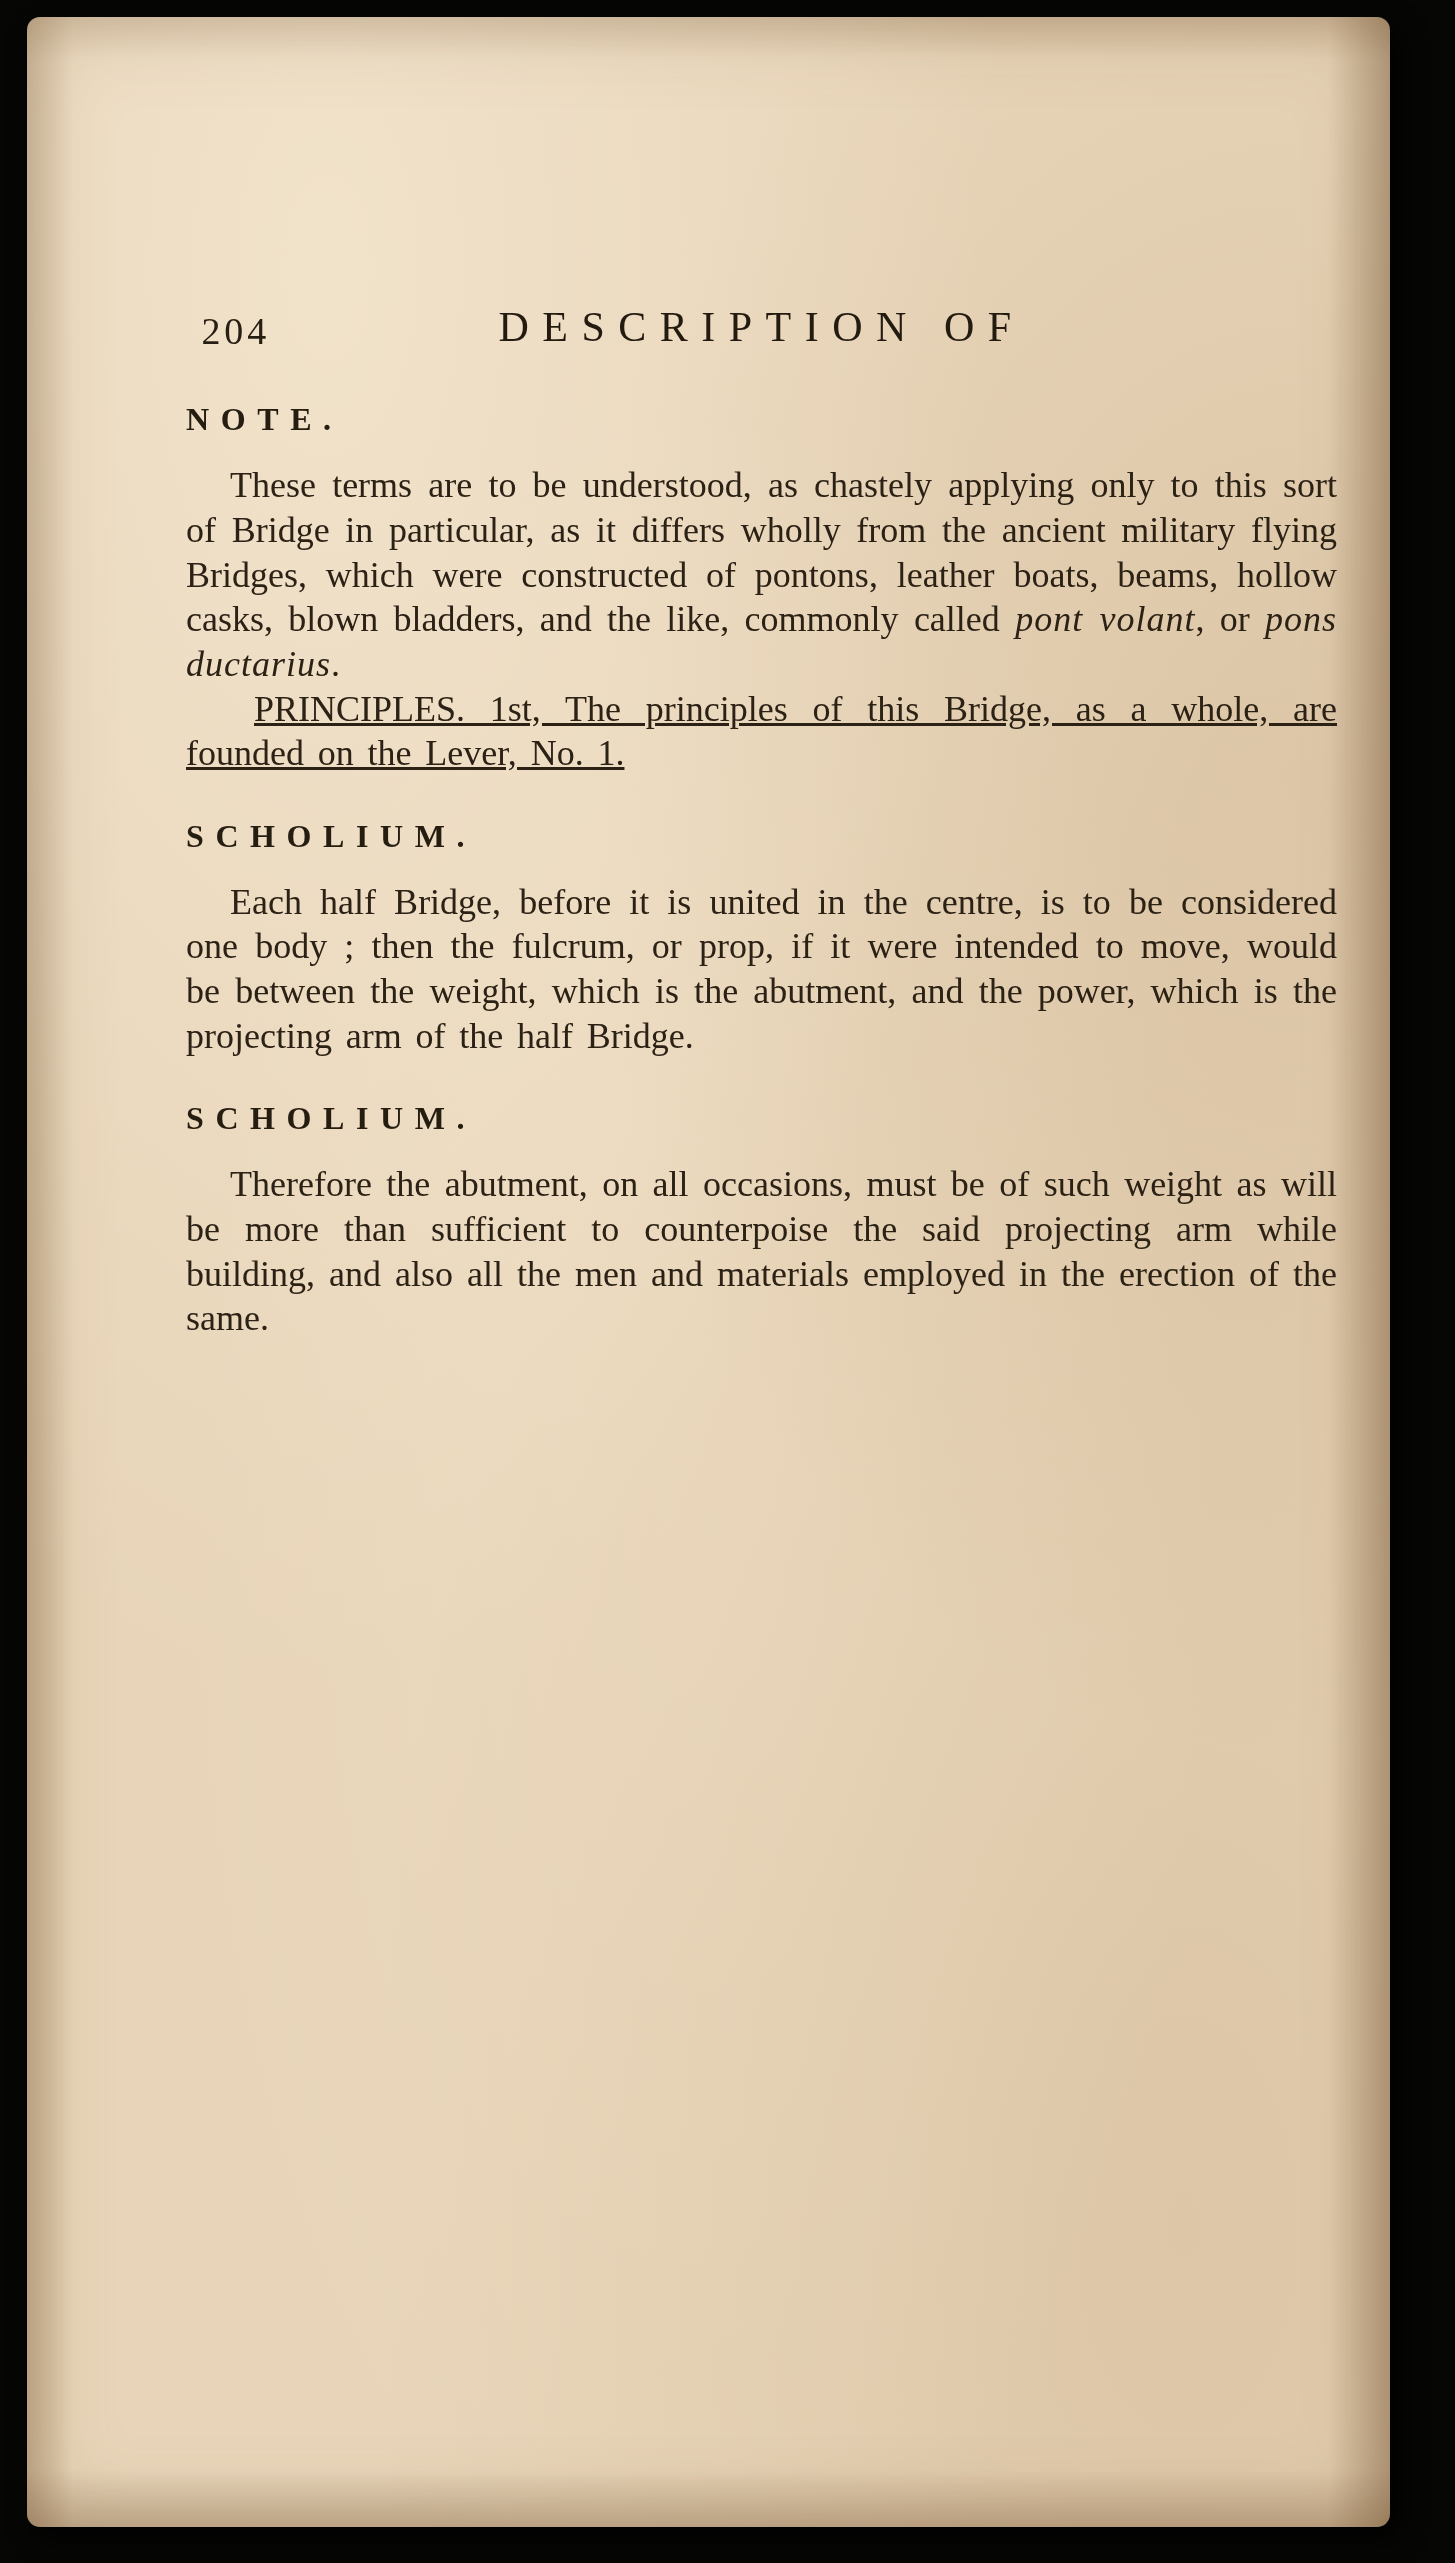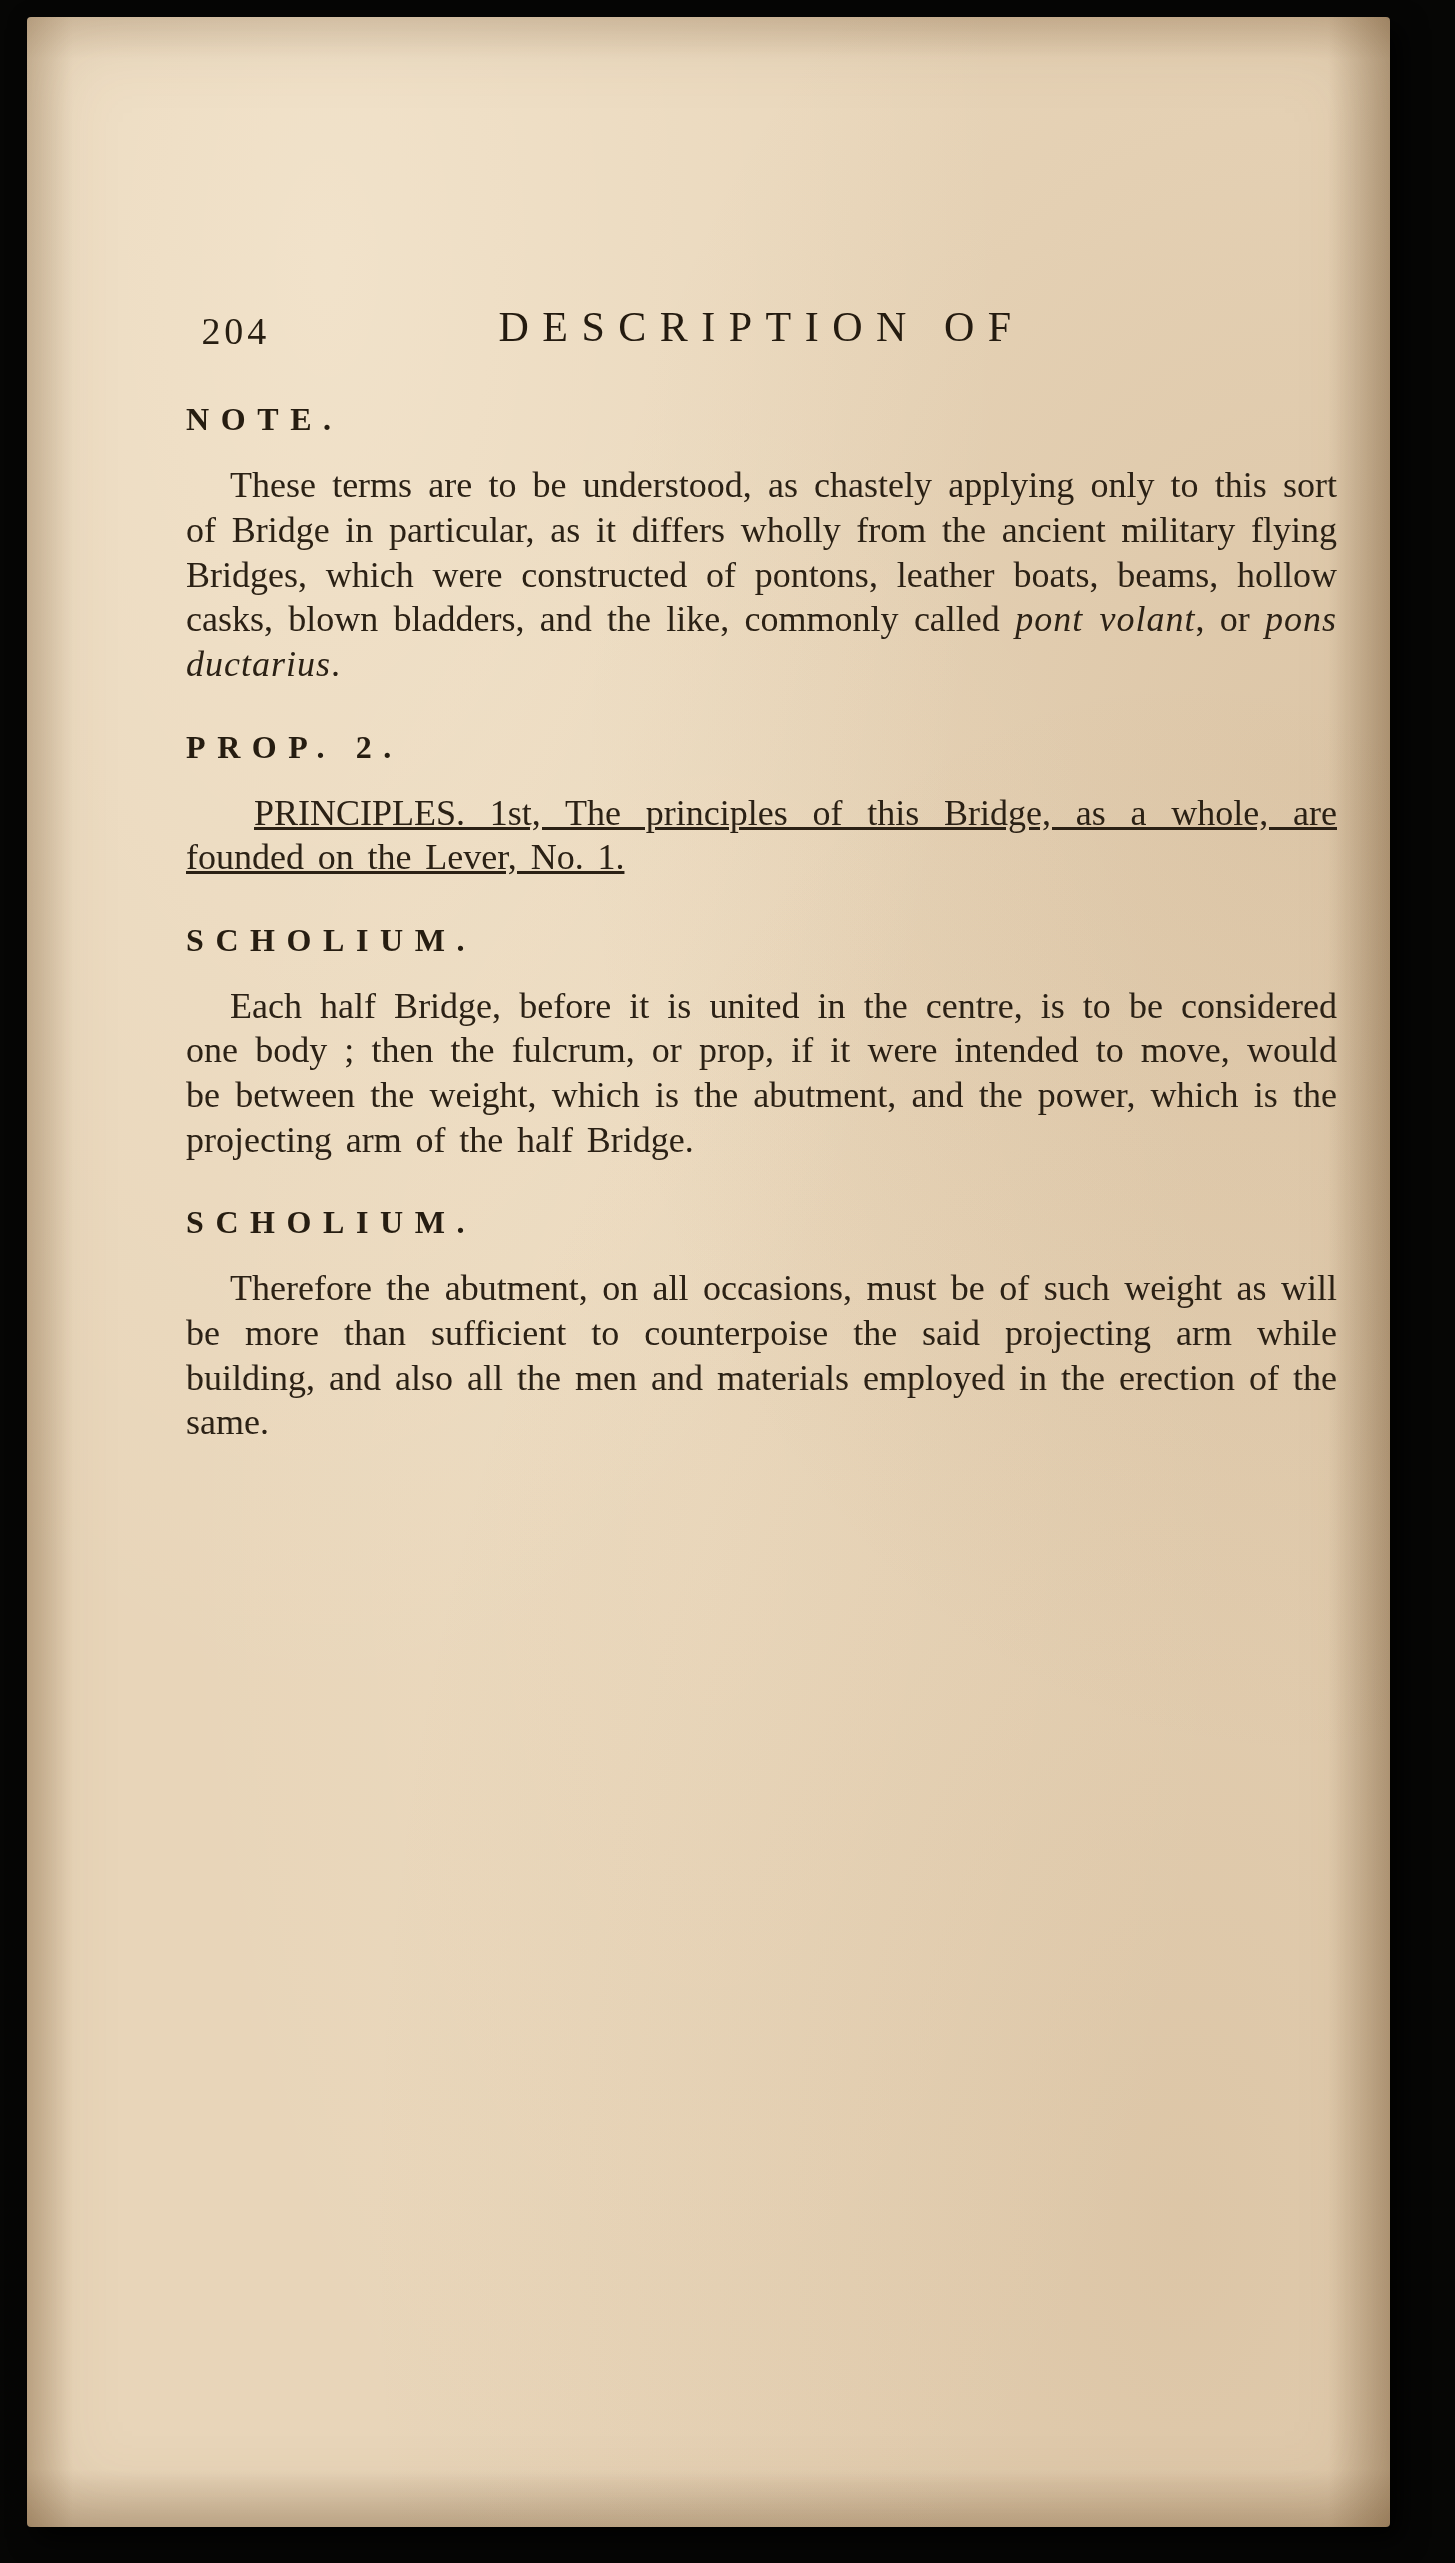--- a/index.html
+++ b/index.html
@@ -10,21 +10,21 @@
     position: relative;
     overflow: hidden;
   }
 
   .paper {
     position: absolute;
     left: 27px;
     top: 17.4px;
     width: 1363px;
     height: 2510px;
-    border-radius: 4px;
+    border-radius: 13px;
     background-color: #e8d5b9;
     background-image:
       radial-gradient(ellipse at 22% 10%, rgba(255,246,228,0.40), rgba(255,255,255,0) 45%),
       radial-gradient(ellipse at 85% 88%, rgba(150,105,55,0.14), rgba(255,255,255,0) 50%),
       radial-gradient(ellipse at 93% 30%, rgba(140,95,45,0.12), rgba(255,255,255,0) 40%),
       radial-gradient(ellipse at 50% 60%, rgba(255,244,222,0.18), rgba(255,255,255,0) 55%),
       linear-gradient(90deg,  rgba(110,78,40,0.30) 0px, rgba(110,78,40,0) 46px),
       linear-gradient(270deg, rgba(90,62,30,0.34)  0px, rgba(90,62,30,0) 62px),
       linear-gradient(0deg,   rgba(95,65,32,0.26)  0px, rgba(95,65,32,0) 58px),
       linear-gradient(180deg, rgba(110,75,40,0.20) 0px, rgba(110,75,40,0) 42px);
@@ -84,21 +84,20 @@
   <header class="running-head">
     <span class="pagenum">204</span>
     <span class="head-title">DESCRIPTION OF</span>
   </header>
 
 
   <h2 class="sect">NOTE.</h2>
 
   <p class="body"><span>These terms are to be understood, as chastely applying only to this sort of Bridge in particular, as it differs wholly from the ancient military flying Bridges, which were constructed of pontons, leather boats, beams, hollow casks, blown bladders, and the like, commonly called </span><em class="latin">pont volant</em><span>, or </span><em class="latin">pons ductarius</em><span>.</span></p>
 
-  <h2 class="sect">PROP. 2.</h2>
 
   <p class="body indent-lg">PRINCIPLES. 1st, The principles of this Bridge, as a whole, are founded on the Lever, No. 1.</p>
 
   <h2 class="sect">SCHOLIUM.</h2>
 
   <p class="body">Each half Bridge, before it is united in the centre, is to be considered one body ; then the fulcrum, or prop, if it were intended to move, would be between the weight, which is the abutment, and the power, which is the projecting arm of the half Bridge.</p>
 
   <h2 class="sect">SCHOLIUM.</h2>
 
   <p class="body">Therefore the abutment, on all occasions, must be of such weight as will be more than sufficient to counterpoise the said projecting arm while building, and also all the men and materials employed in the erection of the same.</p>

